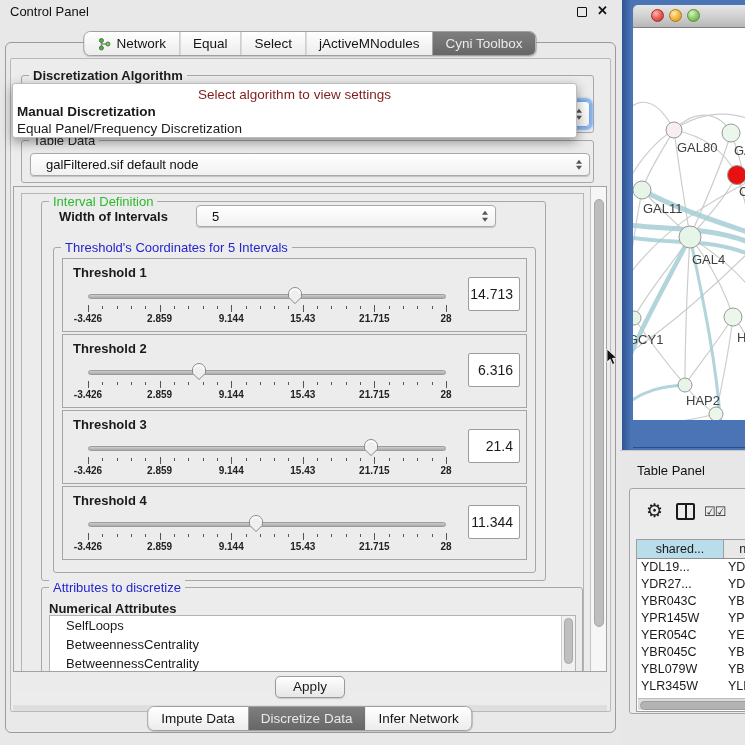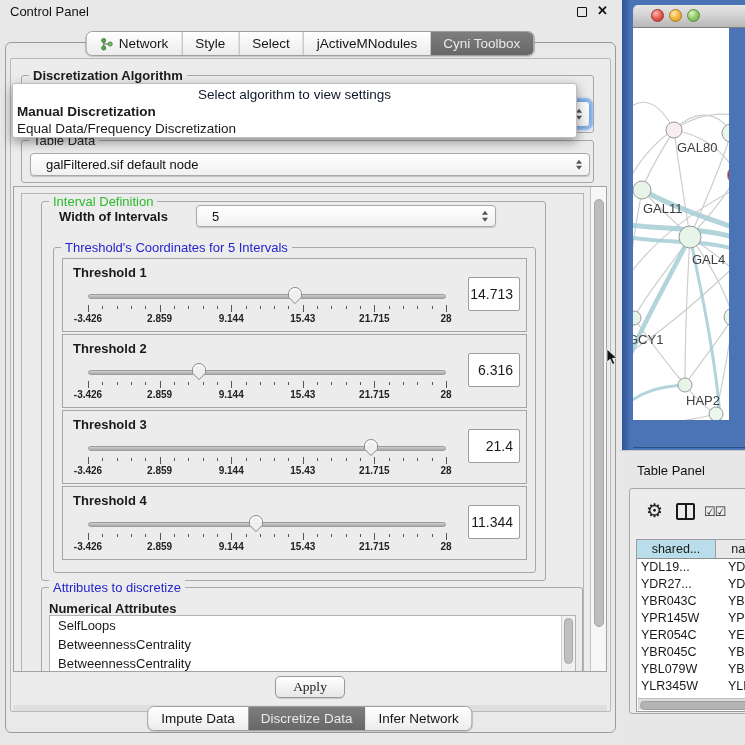--- a/index.html
+++ b/index.html
@@ -47,21 +47,21 @@
     border-right:3.5px solid transparent; }
   .combo .arrows i.up { border-bottom:4.5px solid #555; margin-bottom:2.5px; }
   .combo .arrows i.dn { border-top:4.5px solid #555; }
   .combo.focused { border-color:#7aa9e0; box-shadow:0 0 2px 3px rgba(96,156,233,.75); }
 
   
   #algo-popup { position:absolute; left:12px; top:83px; width:565px; height:55px; background:#ffffff;
     border:1px solid #bdbdbd; border-radius:3px; box-shadow:0 4px 12px rgba(0,0,0,.4); z-index:30;
     padding-top:2px; }
   .popup-item { font-size:13.5px; line-height:17px; padding:0 4px; white-space:nowrap; }
-  .popup-item.prompt { color:#0f172a; text-align:center; }
+  .popup-item.prompt { color:#7f1d1d; text-align:center; }
   .popup-item.sel { font-weight:bold; }
 
   
   #scrollpane { position:absolute; left:13px; top:186px; width:594px; height:486px;
     border:1px solid #a2a2a2; background:#ececec; overflow:hidden; }
   #sp-scrollbar { position:absolute; right:0; top:0; width:16px; height:484px; background:#f6f6f6;
     border-left:1px solid #c4c4c4; }
   #sp-thumb { position:absolute; left:3px; top:12px; width:10px; height:428px; border-radius:5px;
     background:#bdbdbd; border:1px solid #a8a8a8; }
   #content-panel { position:absolute; left:7px; top:6px; width:563px; height:700px;
@@ -91,28 +91,28 @@
     color:#222; white-space:nowrap; }
   .th-value { position:absolute; right:6px; top:18px; width:52px; height:34px; background:#ffffff;
     border:1px solid #9d9d9d; border-radius:2px; font-size:14px; text-align:right;
     line-height:32px; padding-right:6px; }
 
   
   #attr-group { left:27px; top:400px; width:542px; height:110px; }
   #attr-label { position:absolute; left:35px; top:414px; font-size:13px; font-weight:bold; }
   #attr-list { position:absolute; left:35px; top:428px; width:527px; height:78px; background:#ffffff;
     border:1px solid #b3b3b3; overflow:hidden; font-size:13px; }
-  .attr-item { line-height:18px; padding:1px 0 0 8px; white-space:nowrap; }
+  .attr-item { line-height:18px; padding:1px 0 0 16px; white-space:nowrap; }
   #attr-scrollbar { position:absolute; right:0; top:0; width:14px; height:76px; background:#f0f0f0;
     border-left:1px solid #cfcfcf; }
   #attr-thumb { position:absolute; left:2px; top:2px; width:9px; height:46px; border-radius:5px;
     background:#bfbfbf; border:1px solid #a8a8a8; }
 
   
-  #apply-strip { position:absolute; left:13px; top:672px; width:594px; height:19px; background:#ebebeb;font-family:Liberation Serif, serif; }
+  #apply-strip { position:absolute; left:13px; top:672px; width:594px; height:19px; background:#ebebeb; }
   #apply-btn { position:absolute; left:50%; top:4px; transform:translateX(-50%); width:70px; height:22px;
     background:linear-gradient(#ffffff,#e6e6e6); border:1px solid #9a9a9a; border-radius:5px;
     font-size:13.5px; text-align:center; line-height:20px; box-shadow:0 1px 1px rgba(0,0,0,.15); }
   #bottom-band { position:absolute; left:13px; top:705px; width:594px; height:6px; background:#dedede; }
 
   
   #cursor { position:absolute; left:606px; top:348px; z-index:60; }
 
   
   #network-window { position:absolute; left:622px; top:0; width:123px; height:450px;
@@ -120,41 +120,41 @@
   #net-titlebar { position:absolute; left:11px; top:5px; right:0; height:23px;
     background:linear-gradient(#e6e6e6,#cfcfcf 55%,#b7b7b7); border-bottom:1px solid #7f7f7f;
     border-top-left-radius:5px; }
   .light { position:absolute; top:4px; width:13px; height:13px; border-radius:50%; }
   #light-red { left:18px; background:radial-gradient(circle at 35% 30%, #ffb9b0, #e85b50 50%, #bd3a33);
     border:1px solid #9e2f2a; }
   #light-yellow { left:36px; background:radial-gradient(circle at 35% 30%, #ffe9b0, #f3b73e 50%, #cd8d26);
     border:1px solid #a97a22; }
   #light-green { left:54px; background:radial-gradient(circle at 35% 30%, #d9f3c0, #8ecb68 50%, #5f9e44);
     border:1px solid #578f3c; }
-  #net-canvas { position:absolute; left:11px; top:28px; width:96px; height:392px; background:#ffffff;
+  #net-canvas { position:absolute; left:11px; top:28px; width:112px; height:392px; background:#ffffff;
     overflow:hidden; }
   #net-canvas svg { display:block; }
   #net-bottom-edge { position:absolute; left:11px; bottom:2px; right:0; height:1px; background:#2c4d86; }
 
   #right-lower { position:absolute; left:620px; top:450px; width:125px; height:295px; background:#e7e7e7;
     border-top:1px solid #c9c9c9; }
   #tp-title { position:absolute; left:17px; top:12px; font-size:13px; color:#111; }
   #table-panel { position:absolute; left:9px; top:37px; width:140px; height:226px;
     border:1px solid #a6a6a6; border-radius:3px; background:#ececec; }
   #tp-toolbar { position:absolute; left:0; top:0; right:0; height:48px; }
   #gear-ic { position:absolute; left:16px; top:11px; font-size:19px; color:#1c1c1c; line-height:22px; }
   #split-ic { position:absolute; left:46px; top:14px; width:19px; height:17px; border:2px solid #1a1a1a;
     border-radius:2px; }
   #split-ic::after { content:""; position:absolute; left:6.5px; top:0; width:2px; height:13px; background:#1a1a1a; }
   #checks-ic { position:absolute; left:74px; top:15px; font-size:13px; letter-spacing:-1px; color:#222; }
   #tp-table { position:absolute; left:6px; top:50px; width:160px; height:173px; background:#ffffff;
     border:1px solid #9e9e9e; overflow:hidden; }
   #tp-header { display:flex; height:19px; border-bottom:1px solid #8e8e8e; font-size:12.5px; }
   .hcell { line-height:18px; text-align:center; overflow:hidden; white-space:nowrap; }
-  #hcell-0 { width:79px; background:var(--c-header_blue,#b9ddeb); border-right:1px solid #9e9e9e; }
+  #hcell-0 { width:87px; background:var(--c-header_blue,#b9ddeb); border-right:1px solid #9e9e9e; }
   #hcell-1 { width:63px; background:#e8e8e8; border-right:1px solid #9e9e9e; }
   .trow { display:flex; height:17px; font-size:12.5px; }
   .tcell { line-height:17px; padding-left:4px; white-space:nowrap; overflow:hidden; }
   .tcell.c0 { width:87px; }
   .tcell.c1 { width:63px; }
   #tp-hscroll { position:absolute; left:1px; right:1px; bottom:1px; height:12px; background:#dcdcdc;
     border-top:1px solid #bdbdbd; }
   #tp-hthumb { position:absolute; left:2px; top:1.5px; width:131px; height:9px; border-radius:5px;
     background:#b3b3b3; border:1px solid #9f9f9f; }
 </style>
@@ -175,21 +175,21 @@
           <svg width="14" height="14" viewBox="0 0 14 14">
             <path d="M4,4 L4,11 M4,7 L10,7" stroke="#8a8a8a" stroke-width="1.3" fill="none"></path>
             <circle cx="4" cy="3.5" r="2" fill="#57b04b" stroke="#3c7d34"></circle>
             <circle cx="4" cy="11" r="2" fill="#57b04b" stroke="#3c7d34"></circle>
             <circle cx="10.5" cy="7" r="2" fill="#7ec96f" stroke="#3c7d34"></circle>
           </svg>
         </span>
         <span>Network</span>
       </div>
       <div class="tab">
-        <span>Style</span>
+        <span>Equal</span>
       </div>
       <div class="tab">
         <span>Select</span>
       </div>
       <div class="tab">
         <span>jActiveMNodules</span>
       </div>
       <div class="tab selected">
         <span>Cyni Toolbox</span>
       </div>
@@ -475,21 +475,21 @@
       </div>
       <div class="tab">
         <span>Infer Network</span>
       </div>
     </div>
 
   <div id="algo-popup">
     <div class="popup-item prompt">Select algorithm to view settings</div>
     <div id="popup-items">
         <div class="popup-item sel">Manual Discretization</div>
-        <div class="popup-item">Equal Data/Frequency Discretization</div>
+        <div class="popup-item">Equal Panel/Frequency Discretization</div>
       </div>
   </div>
 
   <svg id="cursor" width="12" height="18" viewBox="0 0 12 18">
     <path d="M1,1 L1,14 L4.2,11.2 L6.5,16.5 L8.8,15.4 L6.5,10.3 L11,10.3 Z" fill="#111" stroke="#fff" stroke-width="0.8"></path>
   </svg>
 </div>
 
 <div id="network-window">
   <div id="net-titlebar">

